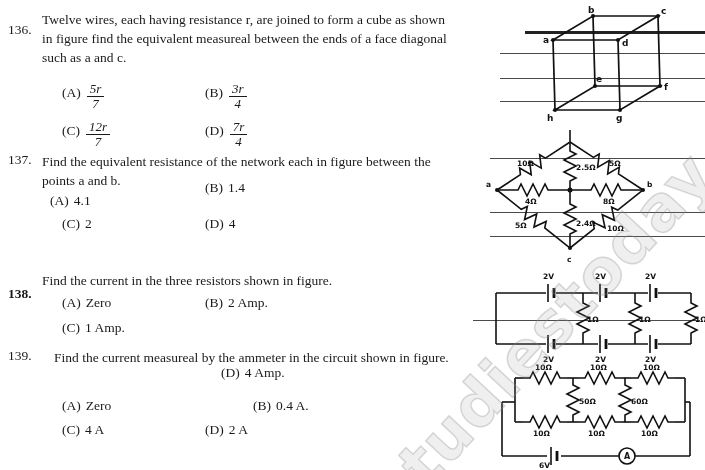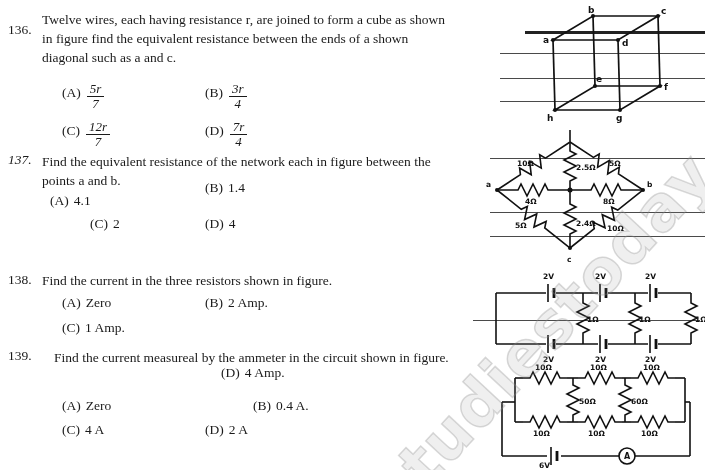--- a/index.html
+++ b/index.html
@@ -28,43 +28,43 @@
 <div class="rline thick" style="left:525px;top:31px;width:180px;"></div>
 <div class="rline" style="left:500px;top:53px;width:205px;"></div>
 <div class="rline" style="left:500px;top:78px;width:205px;"></div>
 <div class="rline" style="left:500px;top:101px;width:205px;"></div>
 <div class="rline" style="left:490px;top:158px;width:215px;"></div>
 <div class="rline" style="left:490px;top:212px;width:215px;"></div>
 <div class="rline" style="left:490px;top:236px;width:215px;"></div>
 <div class="rline" style="left:473px;top:320px;width:227px;"></div>
 
 <div class="qnum" style="top:10px;margin-top:12px;">136.</div>
-<div class="qtext" style="top:10px;">Twelve wires, each having resistance r, are joined to form a cube as shown in figure find the equivalent resistance between the ends of a shown diagonal such as a and c.</div>
+<div class="qtext" style="top:10px;">Twelve wires, each having resistance r, are joined to form a cube as shown in figure find the equivalent measureal between the ends of a face diagonal such as a and c.</div>
 
 <div class="optcell" style="left:62px;top:82px;">
   <span>(A)</span><span class="frac"><span class="fnum">5r</span><span class="fden">7</span></span>
 </div>
 <div class="optcell" style="left:205px;top:82px;">
   <span>(B)</span><span class="frac"><span class="fnum">3r</span><span class="fden">4</span></span>
 </div>
 <div class="optcell" style="left:62px;top:120px;">
   <span>(C)</span><span class="frac"><span class="fnum">12r</span><span class="fden">7</span></span>
 </div>
 <div class="optcell" style="left:205px;top:120px;">
   <span>(D)</span><span class="frac"><span class="fnum">7r</span><span class="fden">4</span></span>
 </div>
 
-<div class="qnum" style="top:152px;font-style:italic;">137.</div>
+<div class="qnum" style="top:152px;">137.</div>
 <div class="qtext" style="top:152px;">Find the equivalent resistance of the network each in figure between the points a and b.</div>
 <div class="optcell" style="left:50px;top:193px;"><span>(A)</span><span class="oval">4.1</span></div>
 <div class="optcell" style="left:205px;top:180px;"><span>(B)</span><span class="oval">1.4</span></div>
-<div class="optcell" style="left:62px;top:216px;margin-left:28px;"><span>(C)</span><span class="oval">2</span></div>
+<div class="optcell" style="left:62px;top:216px;"><span>(C)</span><span class="oval">2</span></div>
 <div class="optcell" style="left:205px;top:216px;"><span>(D)</span><span class="oval">4</span></div>
 
-<div class="qnum" style="top:272px;">138.</div>
+<div class="qnum" style="top:286px;font-weight:bold;">138.</div>
 <div class="qtext" style="top:271px;">Find the current in the three resistors shown in figure.</div>
 <div class="optcell" style="left:62px;top:295px;"><span>(A)</span><span class="oval">Zero</span></div>
 <div class="optcell" style="left:205px;top:295px;"><span>(B)</span><span class="oval">2 Amp.</span></div>
 <div class="optcell" style="left:62px;top:320px;"><span>(C)</span><span class="oval">1  Amp.</span></div>
 <div class="optcell" style="left:221px;top:320px;margin-top:45px;"><span>(D)</span><span class="oval">4 Amp.</span></div>
 
 <div class="qnum" style="top:348px;">139.</div>
 <div class="qtext" style="top:348px;margin-left:12px;">Find the current measureal by the ammeter in the circuit shown in figure.</div>
 <div class="optcell" style="left:62px;top:398px;"><span>(A)</span><span class="oval">Zero</span></div>
 <div class="optcell" style="left:205px;top:398px;margin-left:48px;"><span>(B)</span><span class="oval">0.4 A.</span></div>

